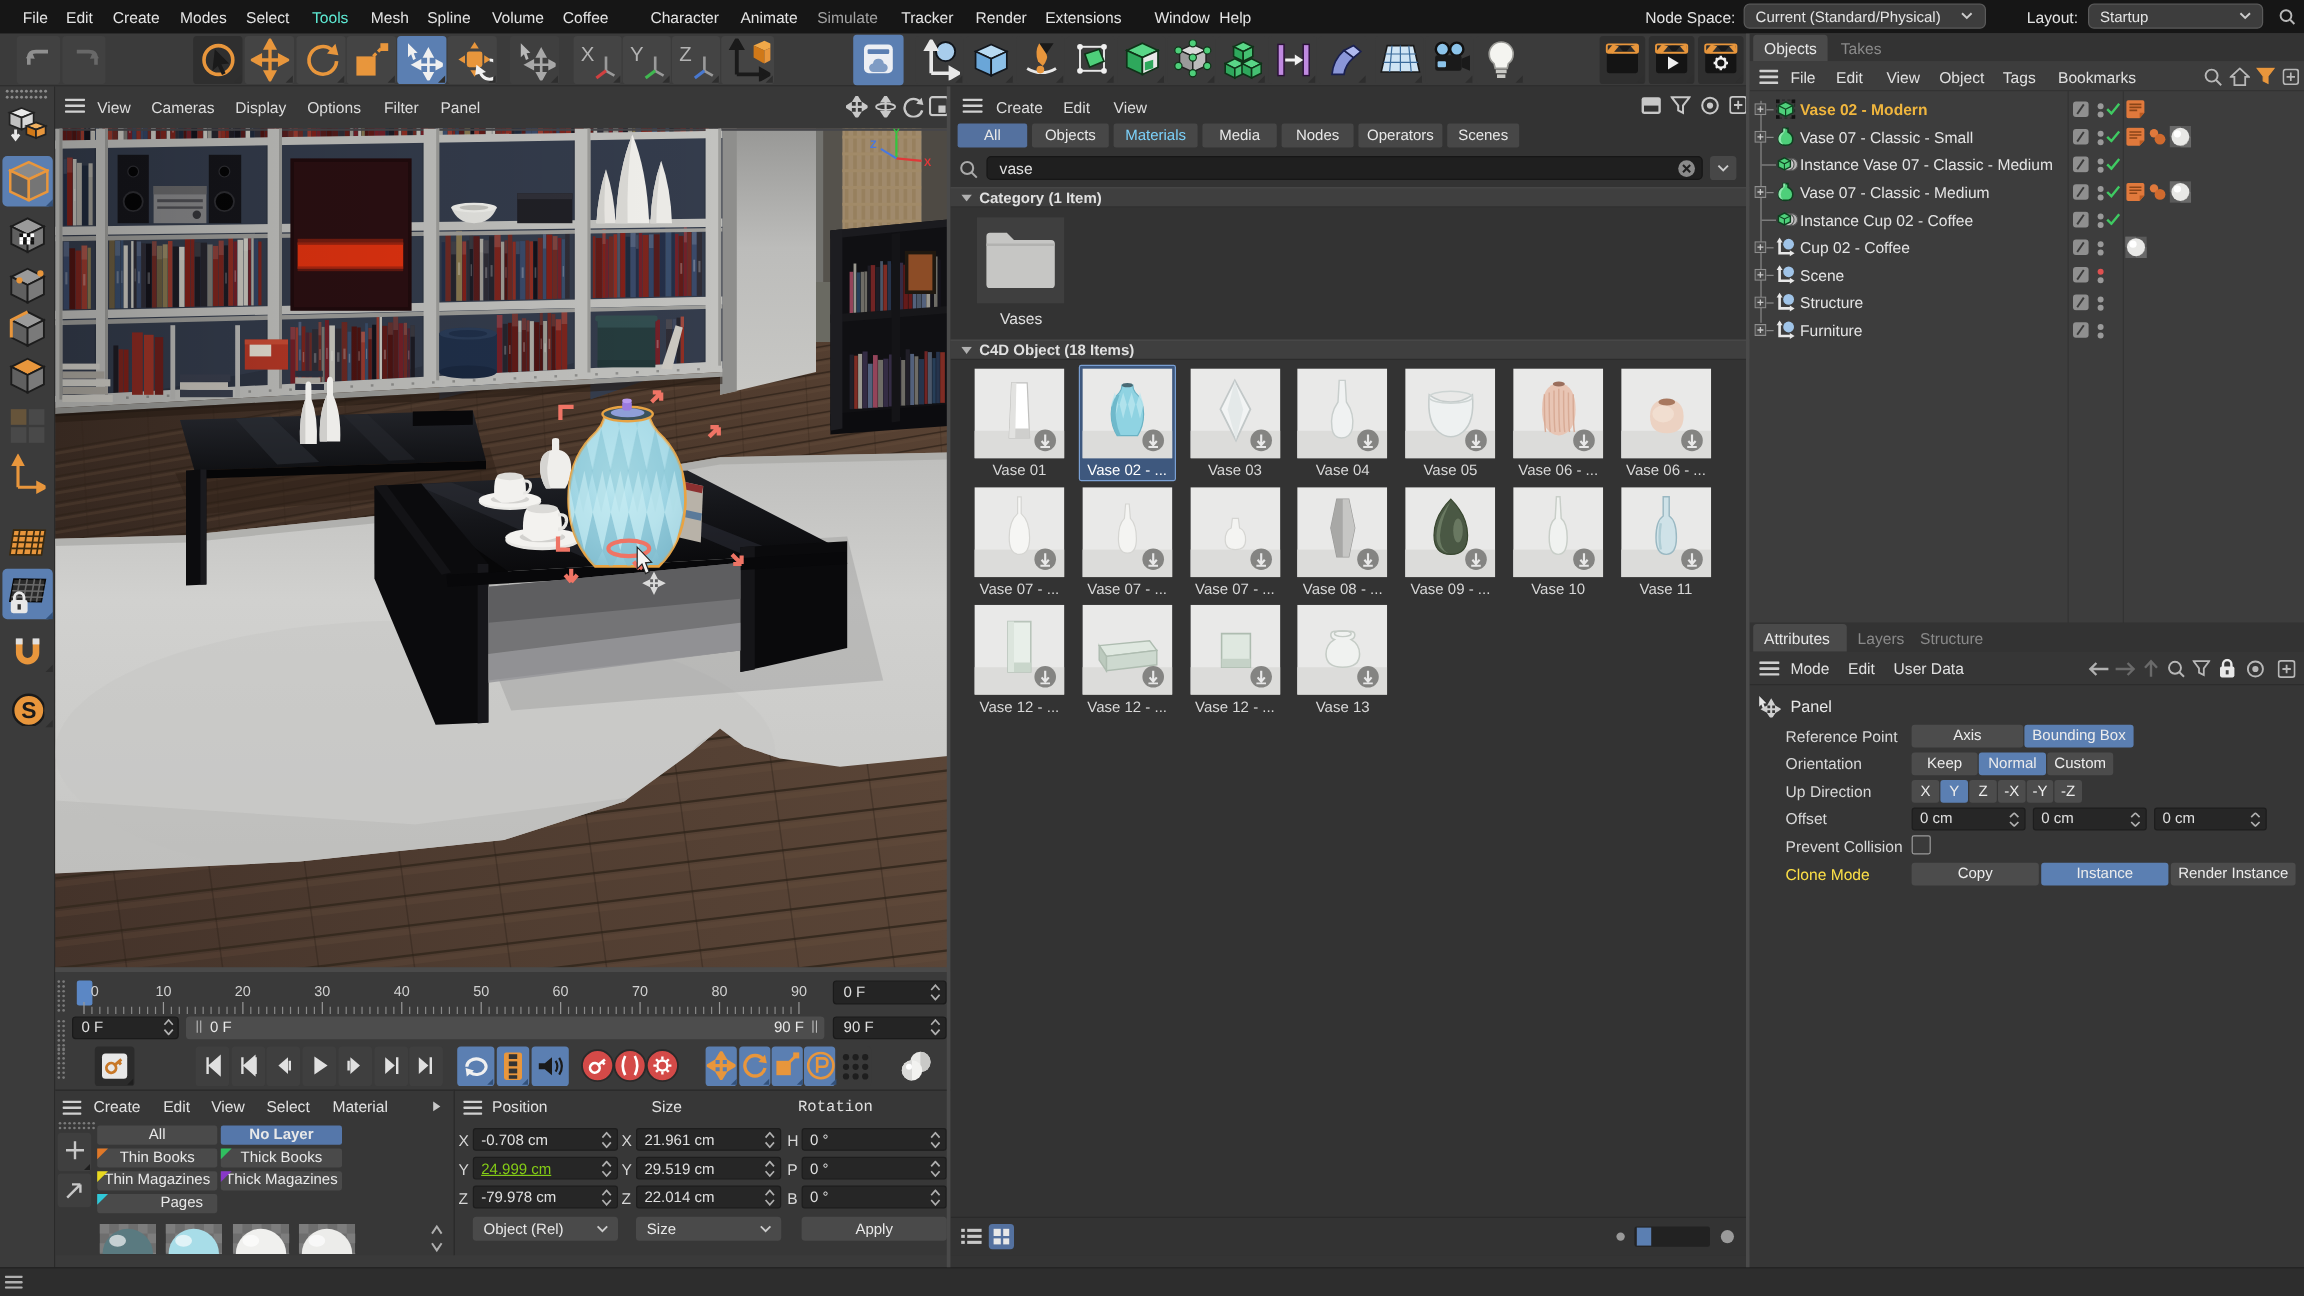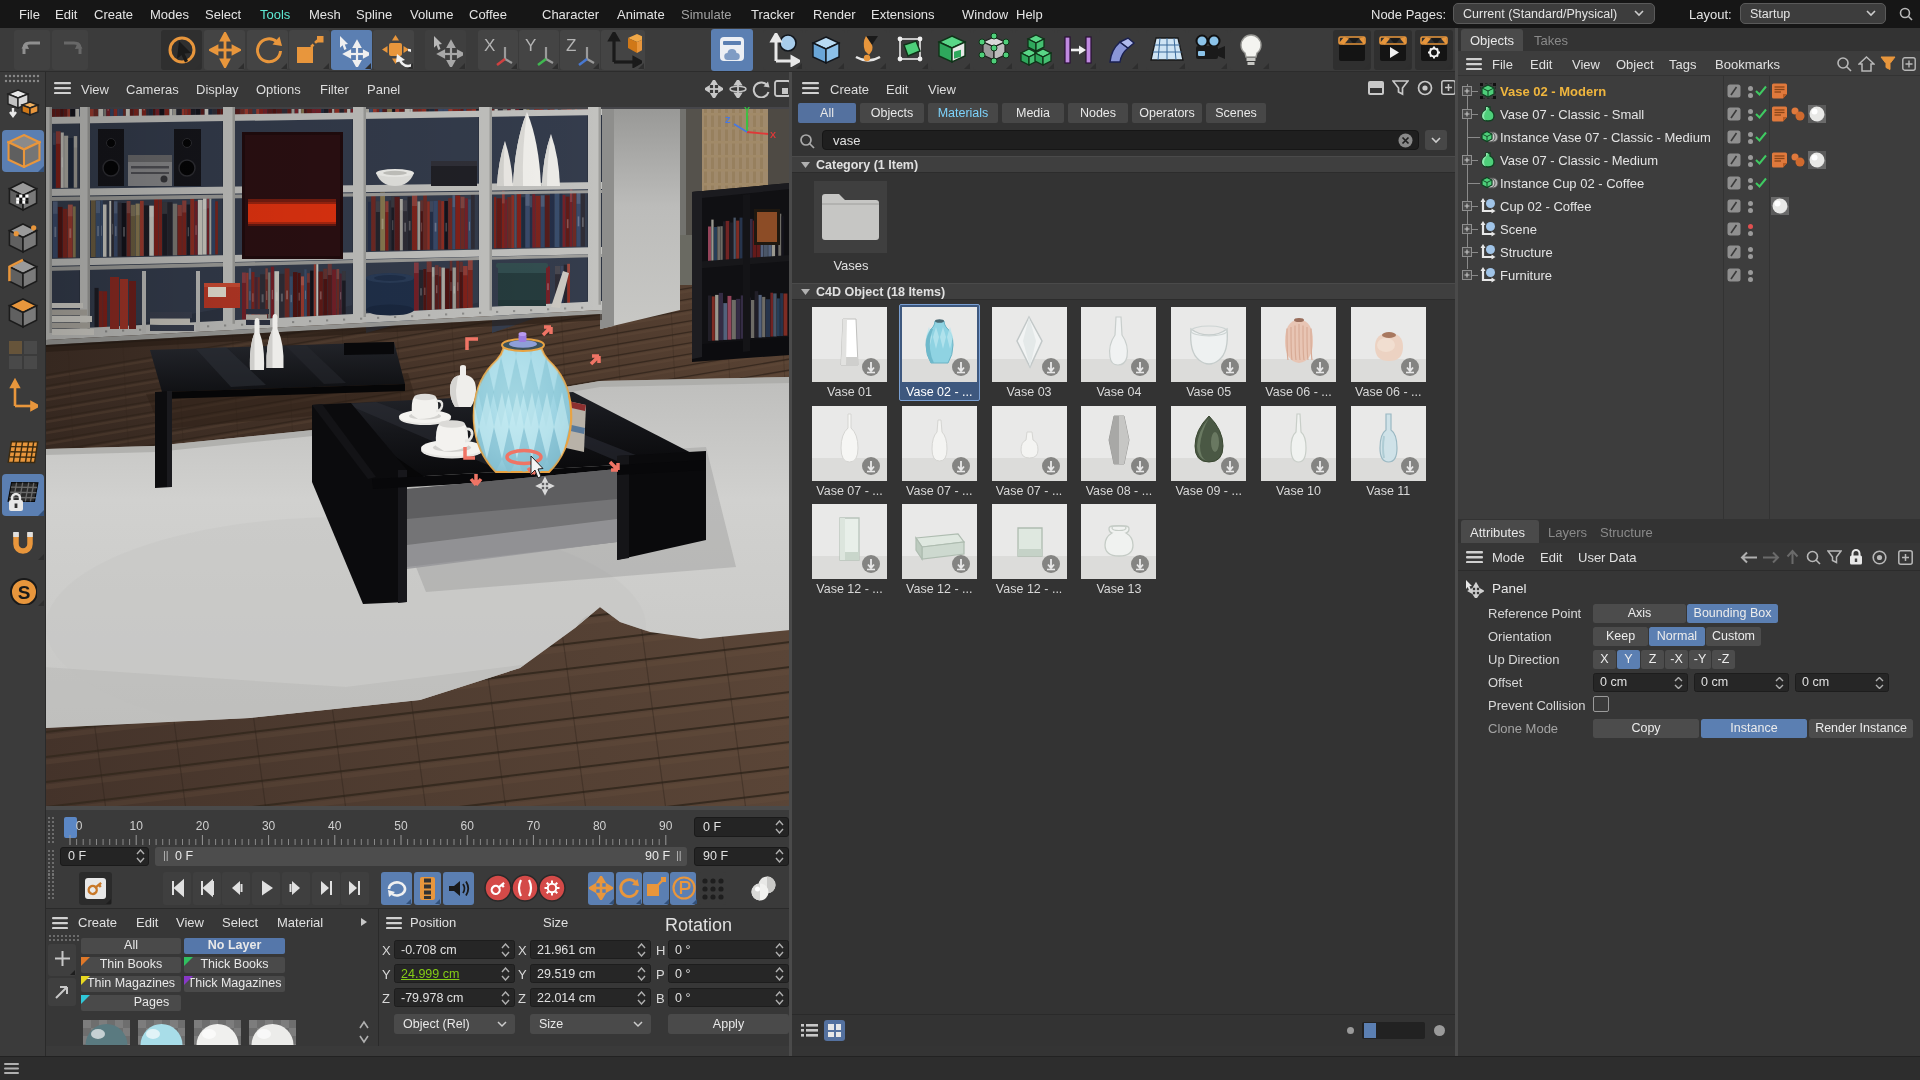--- a/index.html
+++ b/index.html
@@ -21,21 +21,21 @@
 <div class="abs txt" style="left:410px;top:7px;font-size:13px;color:#e4e4e4;font-weight:normal;">Volume</div>
 <div class="abs txt" style="left:469px;top:7px;font-size:13px;color:#e4e4e4;font-weight:normal;">Coffee</div>
 <div class="abs txt" style="left:542px;top:7px;font-size:13px;color:#e4e4e4;font-weight:normal;">Character</div>
 <div class="abs txt" style="left:617px;top:7px;font-size:13px;color:#e4e4e4;font-weight:normal;">Animate</div>
 <div class="abs txt" style="left:681px;top:7px;font-size:13px;color:#a3a3a3;font-weight:normal;">Simulate</div>
 <div class="abs txt" style="left:751px;top:7px;font-size:13px;color:#e4e4e4;font-weight:normal;">Tracker</div>
 <div class="abs txt" style="left:813px;top:7px;font-size:13px;color:#e4e4e4;font-weight:normal;">Render</div>
 <div class="abs txt" style="left:871px;top:7px;font-size:13px;color:#e4e4e4;font-weight:normal;">Extensions</div>
 <div class="abs txt" style="left:962px;top:7px;font-size:13px;color:#e4e4e4;font-weight:normal;">Window</div>
 <div class="abs txt" style="left:1016px;top:7px;font-size:13px;color:#e4e4e4;font-weight:normal;">Help</div>
-<div class="abs txt" style="left:1371px;top:7px;font-size:13px;color:#e4e4e4;font-weight:normal;">Node Pages:</div>
+<div class="abs txt" style="left:1371px;top:7px;font-size:13px;color:#e4e4e4;font-weight:normal;">Node Space:</div>
 <div class="abs" style="left:1453px;top:3px;width:202px;height:21px;background:#3d3d3d;border:1px solid #5a5a5a;border-radius:5px;"></div>
 <div class="abs txt" style="left:1463px;top:7px;font-size:12.5px;color:#e4e4e4;font-weight:normal;">Current (Standard/Physical)</div>
 <svg class="abs" style="left:1634px;top:10px" width="10" height="7" viewBox="0 0 10 7">
     <path d="M1 1 L5 5 L9 1" stroke="#cccccc" stroke-width="1.6" fill="none"></path>
   </svg>
 <div class="abs txt" style="left:1689px;top:7px;font-size:13px;color:#e4e4e4;font-weight:normal;">Layout:</div>
 <div class="abs" style="left:1740px;top:3px;width:146px;height:21px;background:#3d3d3d;border:1px solid #5a5a5a;border-radius:5px;"></div>
 <div class="abs txt" style="left:1750px;top:7px;font-size:12.5px;color:#e4e4e4;font-weight:normal;">Startup</div>
 <svg class="abs" style="left:1866px;top:10px" width="10" height="7" viewBox="0 0 10 7">
     <path d="M1 1 L5 5 L9 1" stroke="#cccccc" stroke-width="1.6" fill="none"></path>
@@ -2086,21 +2086,21 @@
     <path d="M1 8 L4.5 11.5 L8 8" stroke="#b0b0b0" stroke-width="1.4" fill="none"></path>
   </svg>
 <div class="abs" style="left:1795px;top:673px;width:94px;height:19px;background:#262626;border-radius:2.5px;border:1px solid #1d1d1d;"></div>
 <div class="abs txt" style="left:1802px;top:675px;font-size:12.5px;color:#e0e0e0;font-weight:normal;">0 cm</div>
 <svg class="abs" style="left:1875px;top:677px" width="9" height="12" viewBox="0 0 9 12">
     <path d="M1 4 L4.5 0.5 L8 4" stroke="#b0b0b0" stroke-width="1.4" fill="none"></path>
     <path d="M1 8 L4.5 11.5 L8 8" stroke="#b0b0b0" stroke-width="1.4" fill="none"></path>
   </svg>
 <div class="abs txt" style="left:1488px;top:698px;font-size:13px;color:#d8d8d8;font-weight:normal;">Prevent Collision</div>
 <div class="abs" style="left:1593px;top:696px;width:16px;height:16px;background:#3a3a3a;border:1.5px solid #9a9a9a;border-radius:2px;"></div>
-<div class="abs txt" style="left:1488px;top:721px;font-size:13px;color:#a3a3a3;font-weight:normal;">Clone Mode</div>
+<div class="abs txt" style="left:1488px;top:721px;font-size:13px;color:#fde047;font-weight:normal;">Clone Mode</div>
 <div class="abs" style="left:1593px;top:719px;width:106px;height:19px;background:#4c4c4c;border-radius:2.5px;text-align:center;line-height:19px;font-size:12.5px;color:#ececec;">Copy</div>
 <div class="abs" style="left:1701px;top:719px;width:106px;height:19px;background:#5b7fb2;border-radius:2.5px;text-align:center;line-height:19px;font-size:12.5px;color:#ececec;">Instance</div>
 <div class="abs" style="left:1809px;top:719px;width:104px;height:19px;background:#4c4c4c;border-radius:2.5px;text-align:center;line-height:19px;font-size:12.5px;color:#ececec;">Render Instance</div>
 <div class="abs" style="left:46px;top:810px;width:746px;height:246px;background:#3a3a3a;"></div>
 <svg class="abs" style="left:47px;top:816px" width="9" height="30" viewBox="0 0 9 30">
     <circle cx="2" cy="2" r="1.1" fill="#7a7a7a"></circle>
     <circle cx="6" cy="2" r="1.1" fill="#7a7a7a"></circle>
     <circle cx="2" cy="6" r="1.1" fill="#7a7a7a"></circle>
     <circle cx="6" cy="6" r="1.1" fill="#7a7a7a"></circle>
     <circle cx="2" cy="10" r="1.1" fill="#7a7a7a"></circle>
@@ -2552,21 +2552,21 @@
     <path d="M2 2 L6 8 L10 2" stroke="#b0b0b0" stroke-width="1.6" fill="none"></path>
   </svg>
 <div class="abs" style="left:378px;top:908px;width:414px;height:138px;background:#373737;border-top:1px solid #2a2a2a;border-left:1px solid #2a2a2a;"></div>
 <svg class="abs" style="left:386px;top:917px" width="16" height="12.2" viewBox="0 0 16 12.2">
     <rect x="0" y="0" width="16" height="2.2" rx="1" fill="#d0d0d0"></rect>
     <rect x="0" y="5" width="16" height="2.2" rx="1" fill="#d0d0d0"></rect>
     <rect x="0" y="10" width="16" height="2.2" rx="1" fill="#d0d0d0"></rect>
   </svg>
 <div class="abs txt" style="left:410px;top:915px;font-size:13px;color:#e0e0e0;font-weight:normal;">Position</div>
 <div class="abs txt" style="left:543px;top:915px;font-size:13px;color:#e0e0e0;font-weight:normal;">Size</div>
-<div class="abs txt" style="left:665px;top:915px;font-size:18px;color:#e0e0e0;font-weight:normal;">Rotation</div>
+<div class="abs txt" style="left:665px;top:915px;font-size:13px;color:#e0e0e0;font-weight:normal;font-family:Liberation Mono, monospace;">Rotation</div>
 <div class="abs txt" style="left:382px;top:943px;font-size:13px;color:#d8d8d8;font-weight:normal;">X</div>
 <div class="abs" style="left:394px;top:940px;width:121px;height:19px;background:#262626;border-radius:2.5px;border:1px solid #1d1d1d;"></div>
 <div class="abs txt" style="left:401px;top:943px;font-size:12.5px;color:#e0e0e0;font-weight:normal;">-0.708 cm</div>
 <svg class="abs" style="left:501px;top:943px" width="9" height="14" viewBox="0 0 9 14">
     <path d="M1 5 L4.5 1 L8 5" stroke="#b0b0b0" stroke-width="1.4" fill="none"></path>
     <path d="M1 9 L4.5 13 L8 9" stroke="#b0b0b0" stroke-width="1.4" fill="none"></path>
   </svg>
 <div class="abs txt" style="left:382px;top:967px;font-size:13px;color:#d8d8d8;font-weight:normal;">Y</div>
 <div class="abs" style="left:394px;top:964px;width:121px;height:19px;background:#262626;border-radius:2.5px;border:1px solid #1d1d1d;"></div>
 <div class="abs txt" style="left:401px;top:967px;font-size:12.5px;color:#84cc16;font-weight:normal;text-decoration:underline;">24.999 cm</div>

